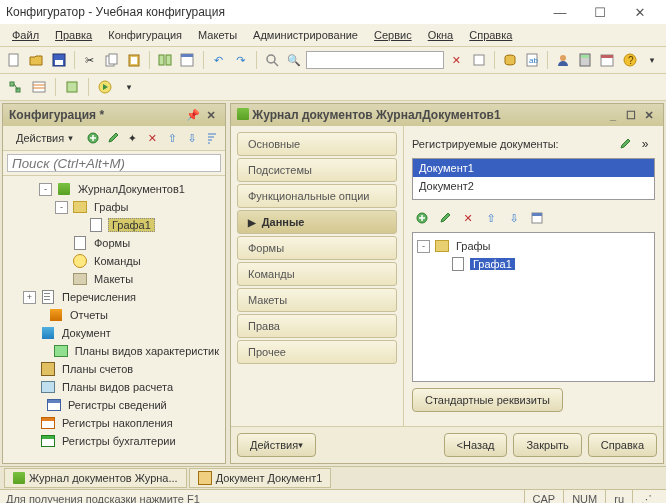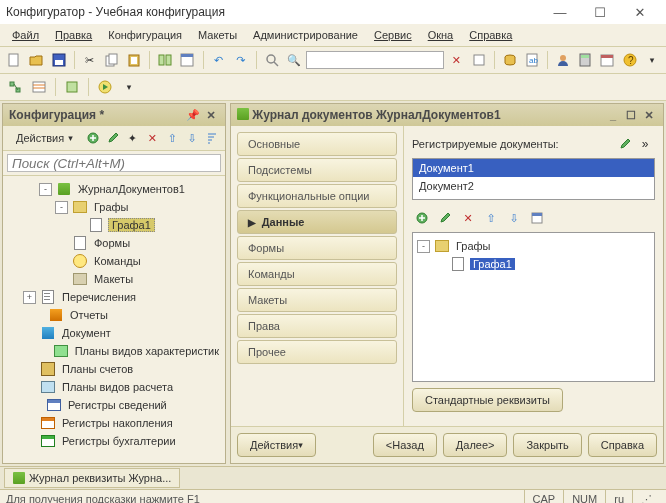--- a/index.html
+++ b/index.html
@@ -475,31 +475,34 @@
         </div>
       </div>
     </div>
     <div class="btn-row">
       <span class="pbutton">
           <span>Действия</span> 
           <span style="font-size:9px">▾</span>
         </span>
       <span style="flex:1"></span>
       <span class="pbutton">&lt;Назад</span>
-      <span class="pbutton">Далее&gt;</span>
       <span class="pbutton">Закрыть</span>
       <span class="pbutton">Справка</span>
     </div>
   </div>
 </div>
 
 <div class="wintabs">
   <span class="wtab">
       <span class="i-doc ico"></span>
-      <span>Журнал реквизиты Журна...</span>
+      <span>Журнал документов Журна...</span>
+    </span>
+  <span class="wtab">
+      <span class="i-form ico" style="border-color:#a07010;background:#f0d080"></span>
+      <span>Документ Документ1</span>
     </span>
 </div>
 
 <div class="status">
   <span>Для получения подсказки нажмите F1</span>
   <span class="spacer"></span>
   <span class="cell">CAP</span>
   <span class="cell">NUM</span>
   <span class="cell">ru</span>
   <span class="cell">⋰</span>

